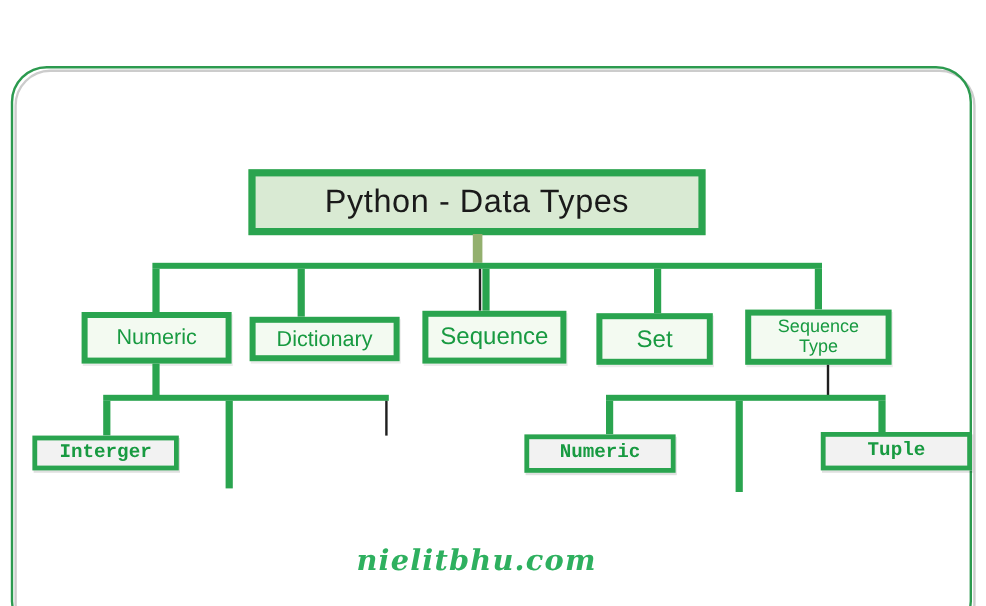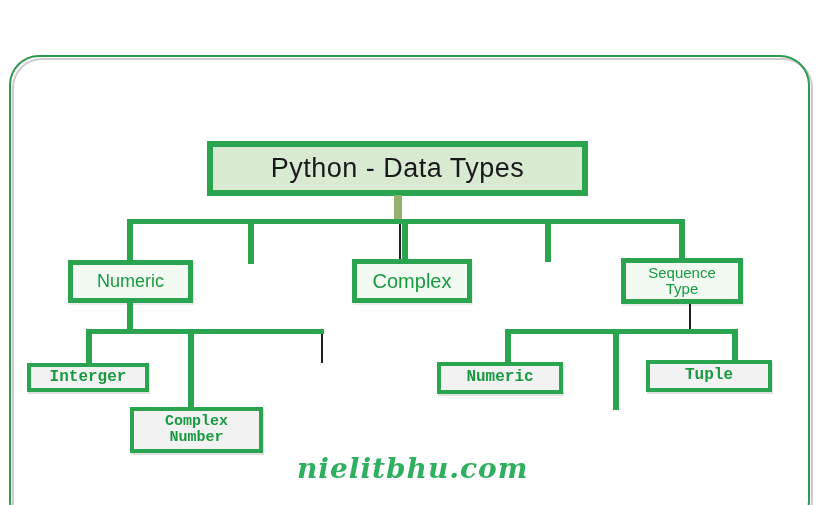--- a/index.html
+++ b/index.html
@@ -81,21 +81,21 @@
   .line.dark { background: #1f1f1f; }
   .watermark {
     position: absolute;
     left: 297px; top: 408px;
     width: 200px;
     text-align: left;
     color: var(--watermark-green, #2eb05f);
     font-family: "DejaVu Serif", serif;
     font-style: italic;
     font-weight: bold;
-    font-size: 28px;
+    font-size: 24px;
     letter-spacing: 1px;
   }
 </style>
 </head>
 <body>
 
 <div class="stage">
 
   <div class="frame-shadow"></div>
   <div class="frame"></div>
@@ -110,48 +110,51 @@
   <div class="line" style="left:127px;top:180px;width:6px;height:36px"></div>
   <div class="line" style="left:248px;top:180px;width:6px;height:40px"></div>
   <div class="line dark" style="left:399px;top:180px;width:2px;height:35px"></div>
   <div class="line" style="left:402px;top:180px;width:6px;height:35px"></div>
   <div class="line" style="left:545px;top:180px;width:6px;height:38px"></div>
   <div class="line" style="left:679px;top:180px;width:6px;height:34px"></div>
 
   <div class="node lvl2" style="left:68px;top:216px;width:125px;height:43px">
     <span>Numeric</span>
   </div>
+  <div class="node lvl2" style="left:208px;top:220px;width:125px;height:37px">
+    <span>Dictionary</span>
+  </div>
   <div class="node lvl2 big" style="left:352px;top:215px;width:120px;height:44px">
-    <span>Complex</span>
+    <span>Sequence</span>
+  </div>
+  <div class="node lvl2 big" style="left:497px;top:217px;width:97px;height:43px">
+    <span>Set</span>
   </div>
   <div class="node lvl2 two-line" style="left:621px;top:214px;width:122px;height:46px">
     <span class="wrap-84">Sequence Type</span>
   </div>
 
   <div class="line" style="left:127px;top:259px;width:6px;height:27px"></div>
   <div class="line" style="left:86px;top:285px;width:238px;height:5px"></div>
   <div class="line" style="left:86px;top:290px;width:6px;height:29px"></div>
   <div class="line" style="left:188px;top:290px;width:6px;height:73px"></div>
   <div class="line dark" style="left:321px;top:290px;width:2px;height:29px"></div>
 
   <div class="node lvl3" style="left:27px;top:319px;width:122px;height:29px">
     <span>Interger</span>
   </div>
-  <div class="node lvl3 two-line" style="left:130px;top:363px;width:133px;height:46px">
-    <span class="wrap-100">Complex Number</span>
-  </div>
 
   <div class="line dark" style="left:689px;top:260px;width:2px;height:26px"></div>
   <div class="line" style="left:505px;top:285px;width:233px;height:5px"></div>
   <div class="line" style="left:505px;top:290px;width:6px;height:28px"></div>
   <div class="line" style="left:613px;top:290px;width:6px;height:76px"></div>
   <div class="line" style="left:732px;top:290px;width:6px;height:26px"></div>
 
   <div class="node lvl3" style="left:437px;top:318px;width:126px;height:32px">
     <span>Numeric</span>
   </div>
-  <div class="node lvl3" style="left:646px;top:316px;width:126px;height:32px">
+  <div class="node lvl3" style="left:684px;top:316px;width:126px;height:32px">
     <span>Tuple</span>
   </div>
 
   <div class="watermark">nielitbhu.com</div>
 
 </div>
 
 </body></html>

